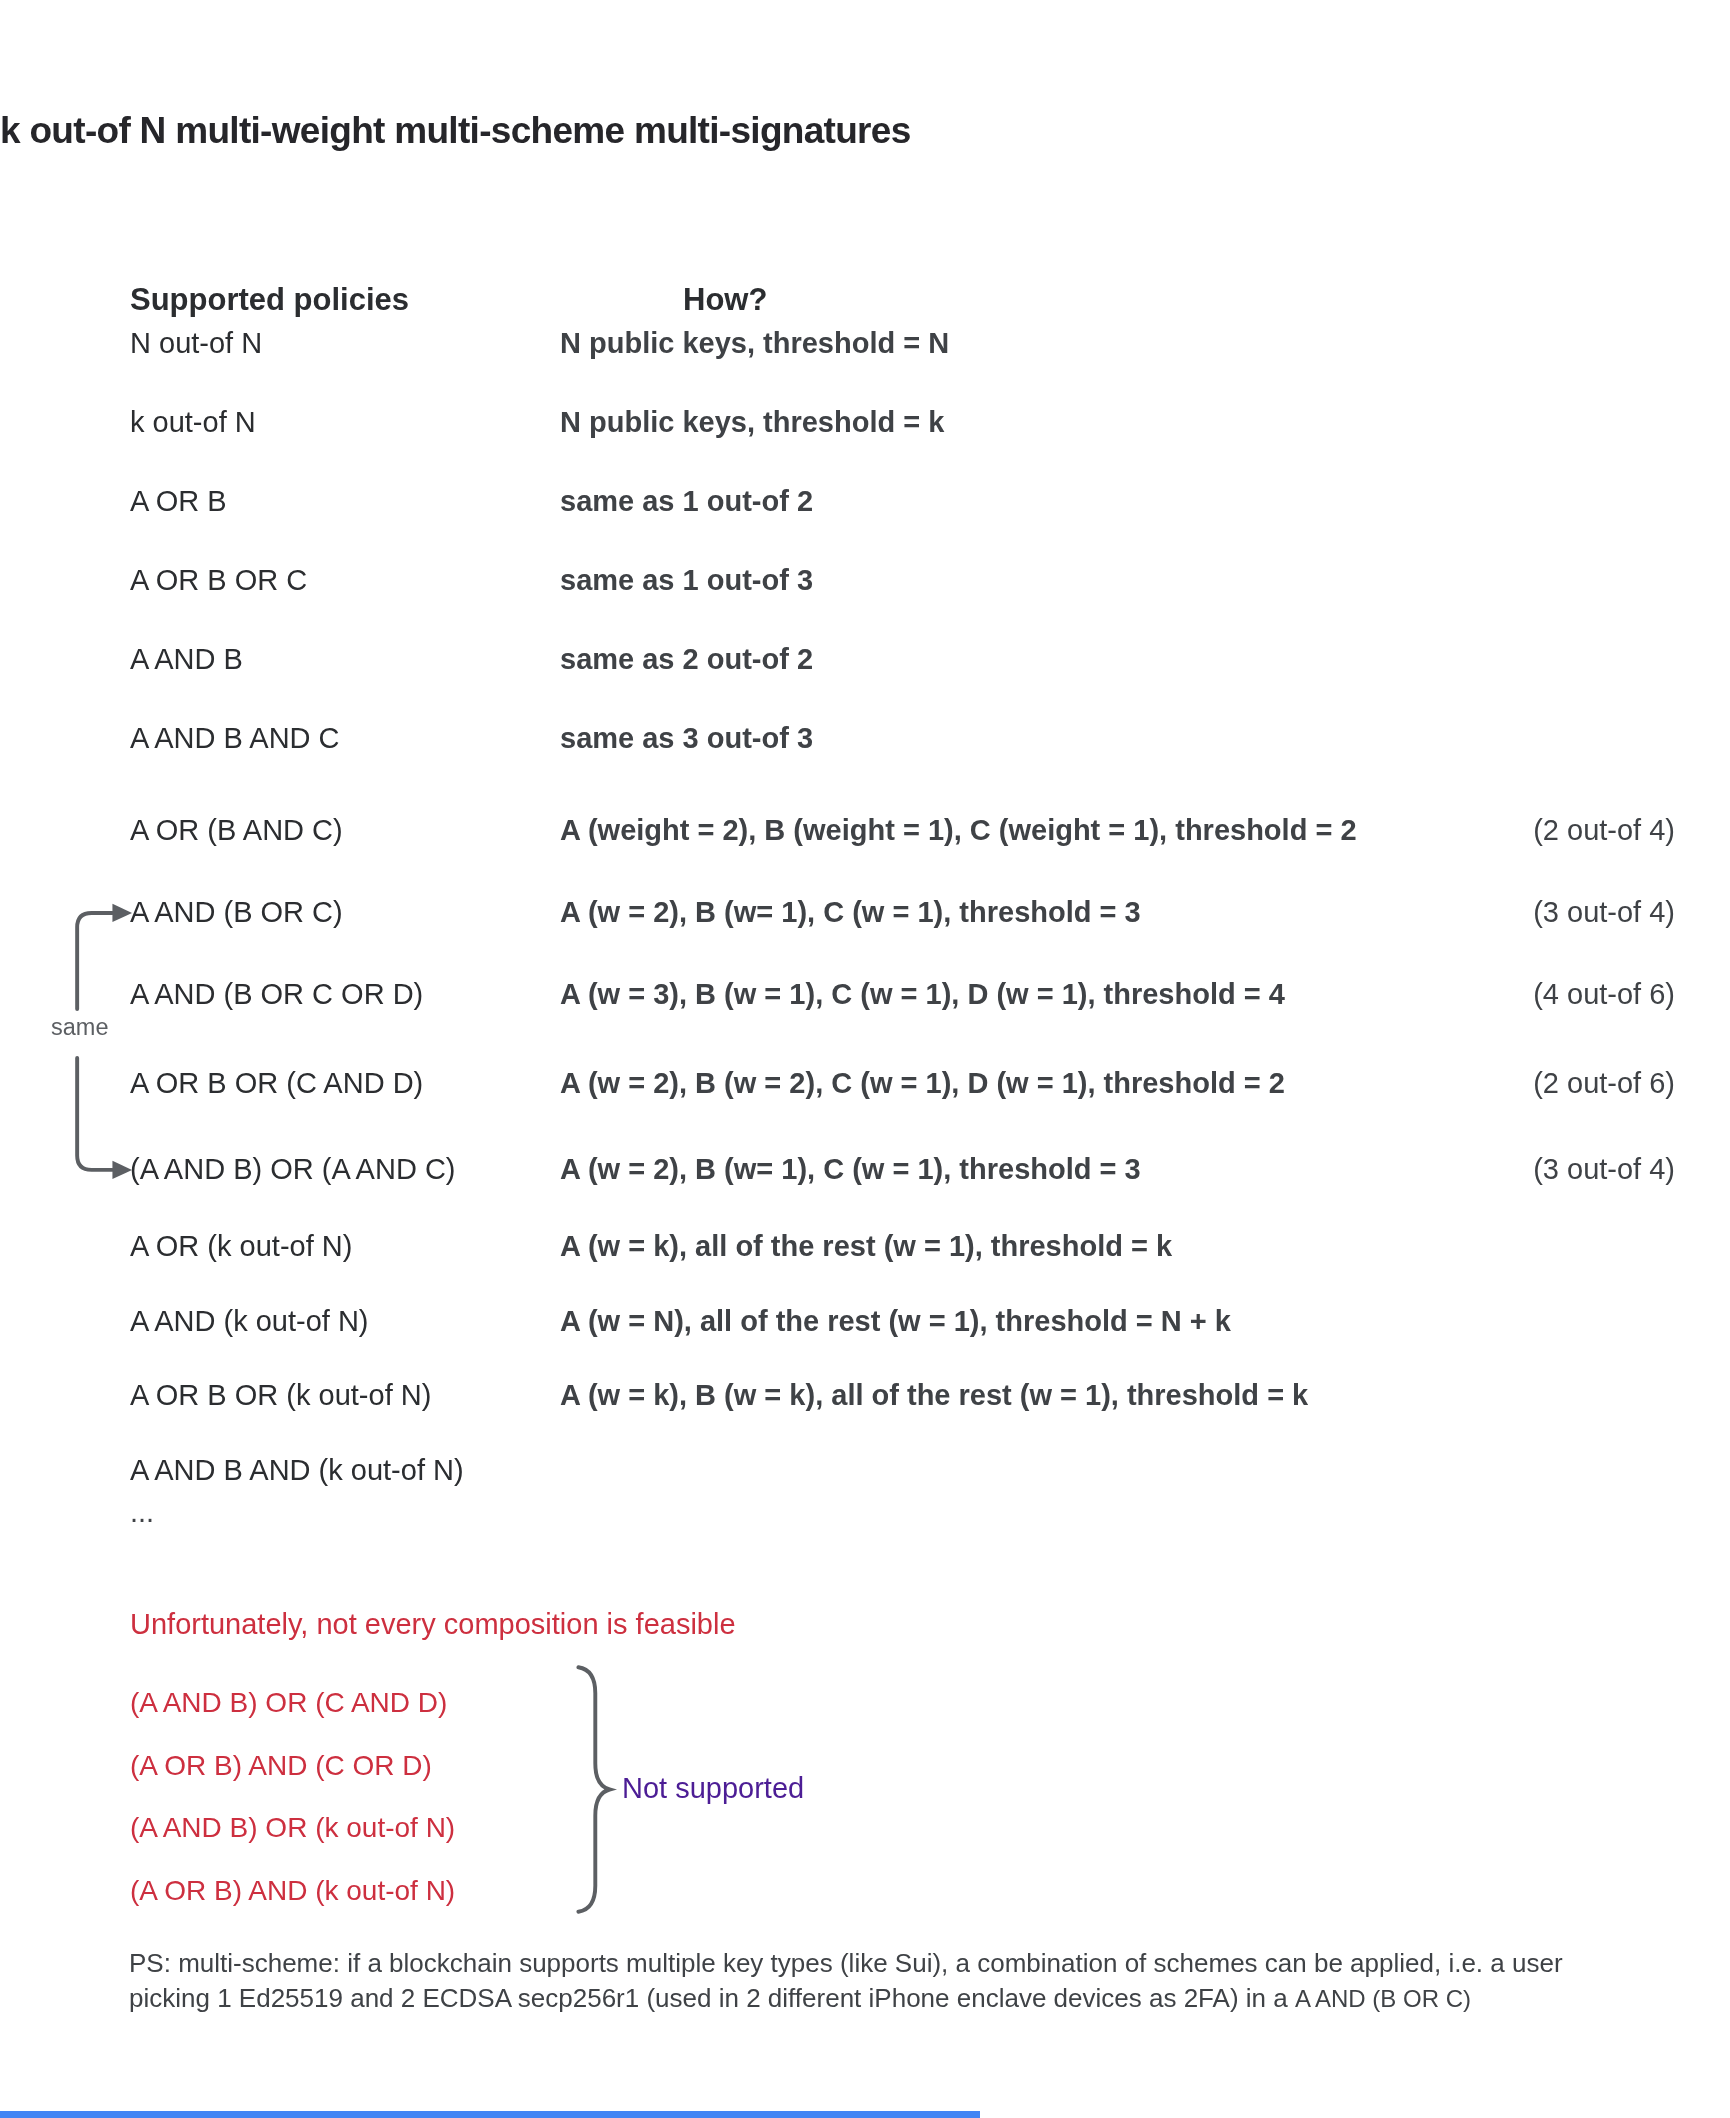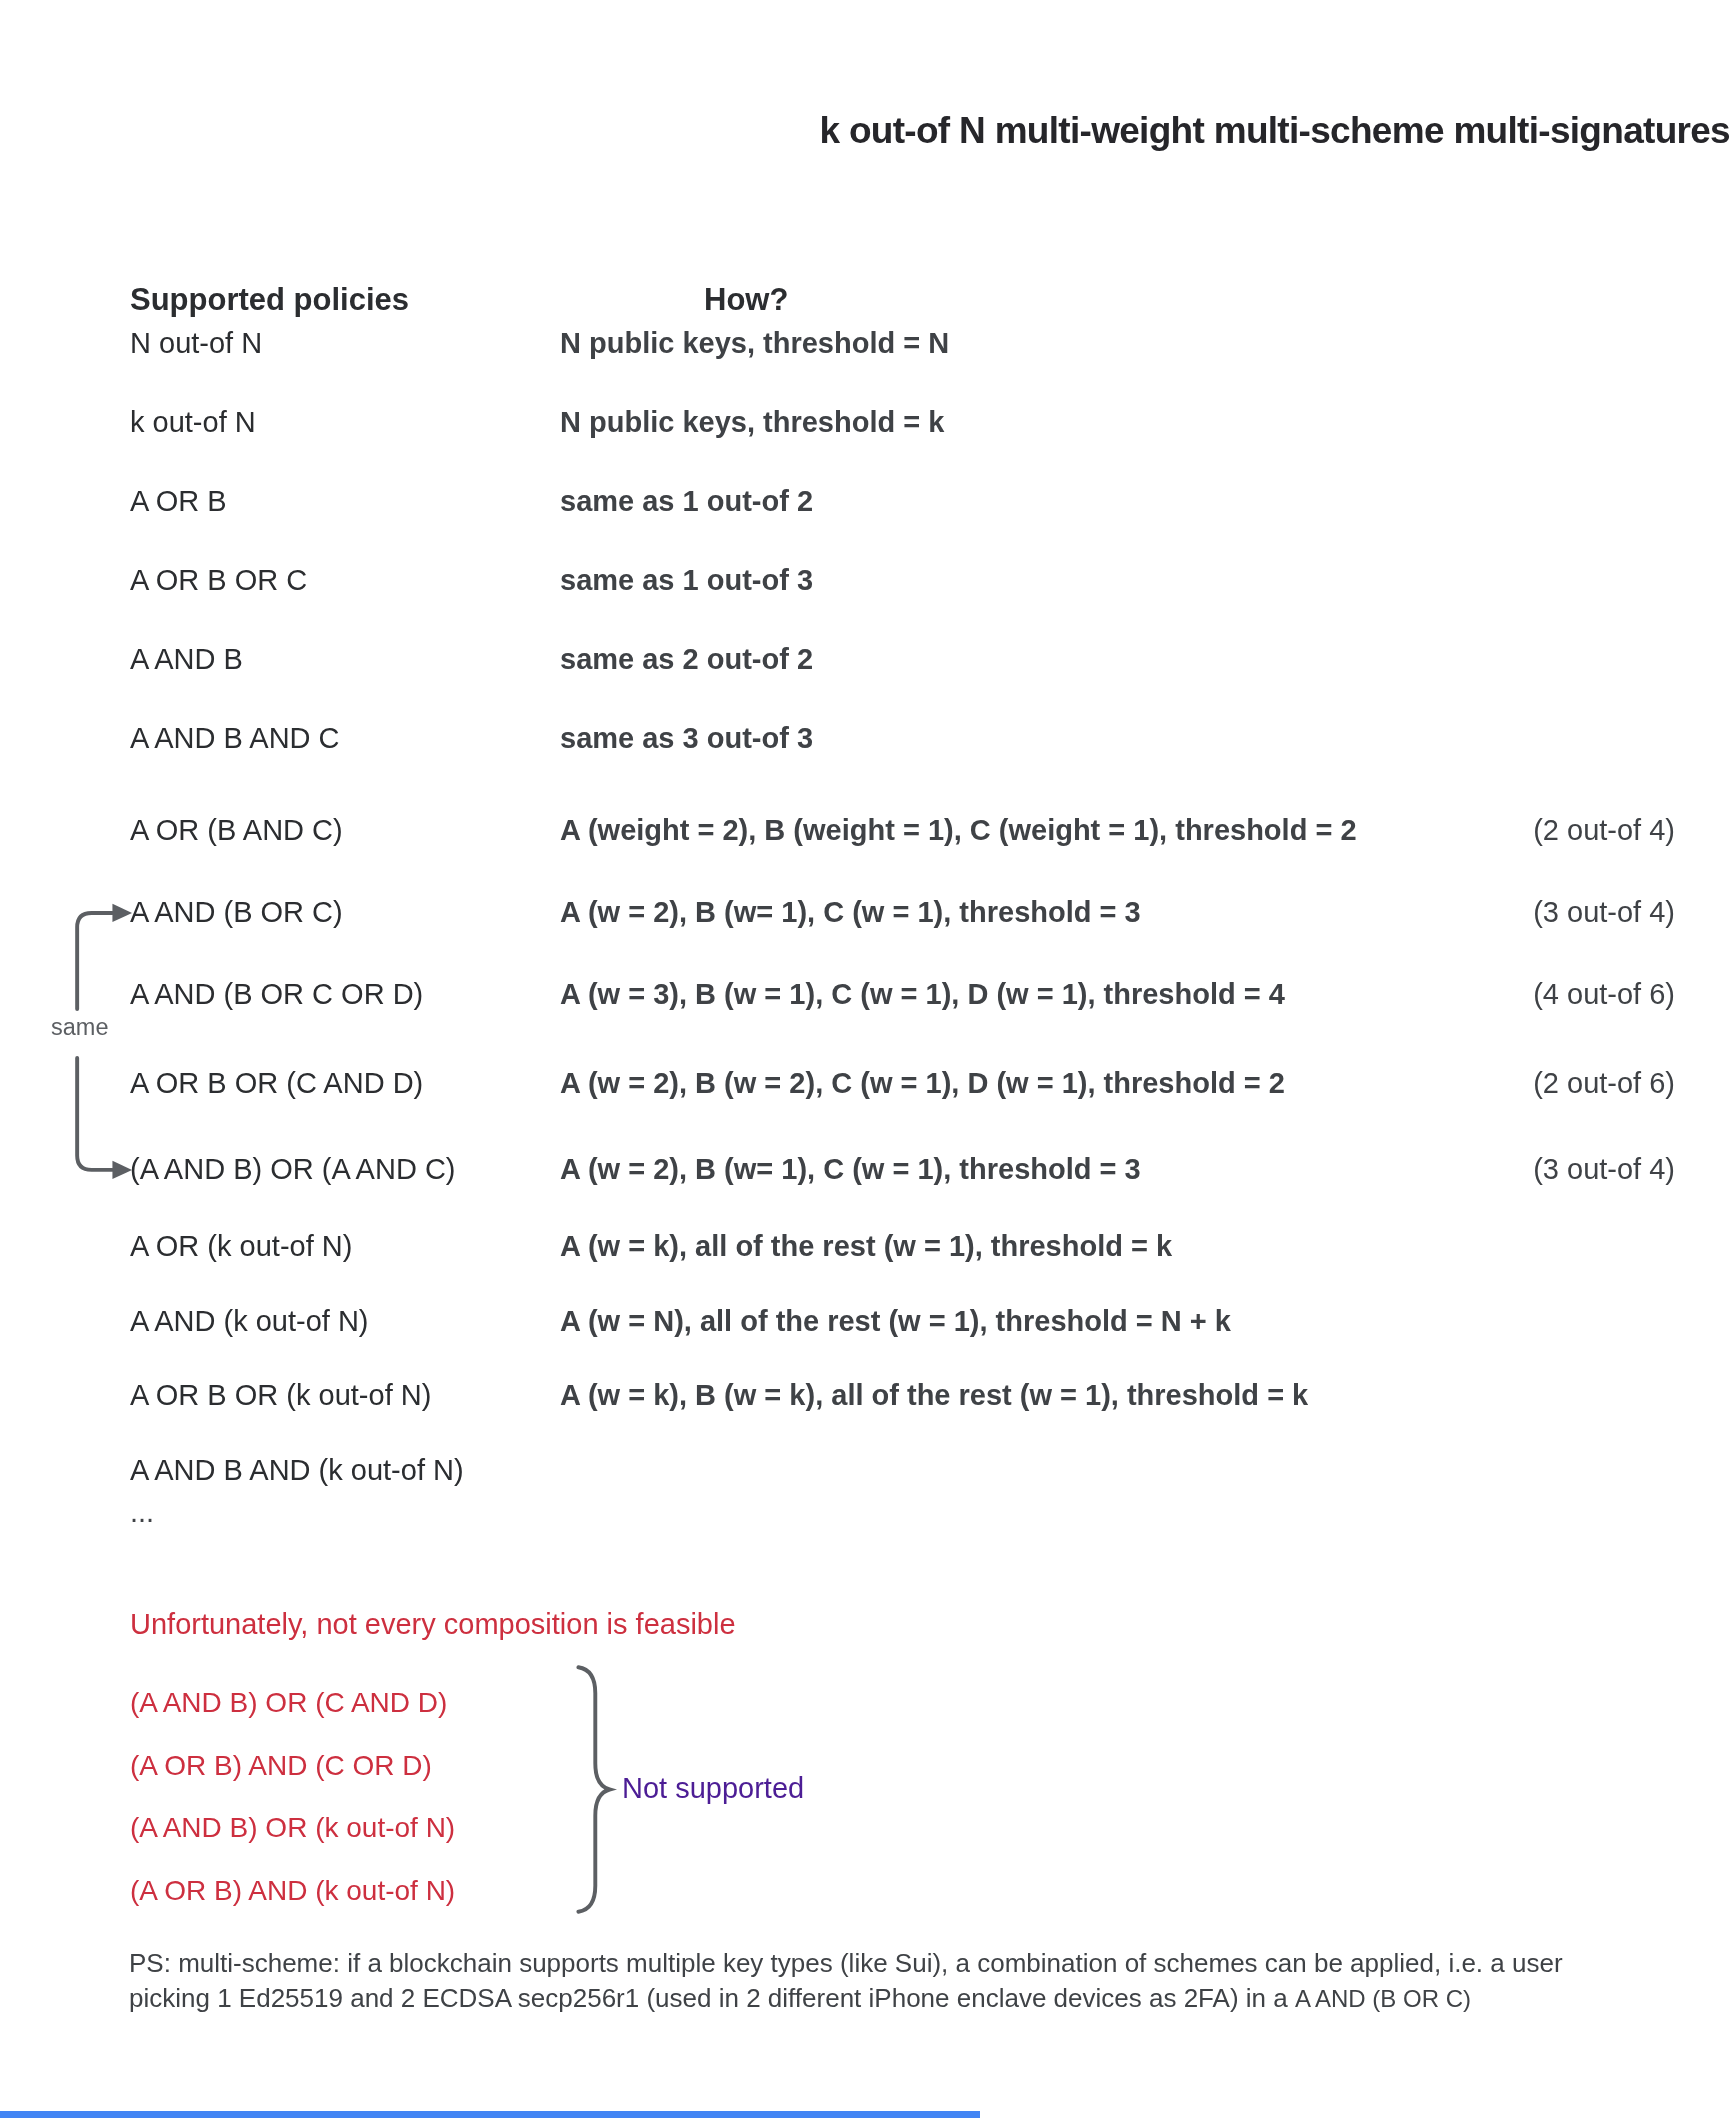--- a/index.html
+++ b/index.html
@@ -1,23 +1,23 @@
 <!DOCTYPE html>
 <html style="font-size:10.4px"><head>
 <meta charset="utf-8">
 <style>
   html,body{margin:0;padding:0;background:#ffffff;}
   .page{position:relative;width:1730px;height:2119px;background:#ffffff;overflow:hidden;
         font-family:"Liberation Sans",sans-serif;color:#3f4246;}
-  .title{position:absolute;top:110px;left:0;width:100%;text-align:right;
+  .title{position:absolute;top:110px;left:0;width:100%;text-align:left;
          font-size:37px;font-weight:700;letter-spacing:-0.7px;color:#26262a;white-space:nowrap;}
   .thead{position:absolute;left:0;width:100%;top:250px;}
   .hdr{font-size:31px;font-weight:700;color:#2b2d30;white-space:nowrap;position:absolute;margin-top:32px;}
   .hdr.policy-col{left:130px;}
-  .hdr.how-col{left:704px;}
+  .hdr.how-col{left:683px;}
   .trow{position:absolute;left:0;width:100%;height:37px;}
   .policy{position:absolute;left:130px;font-size:29px;font-weight:400;color:#2b2d30;white-space:nowrap;}
   .how{position:absolute;left:560px;font-size:29px;font-weight:700;color:#3f4246;white-space:nowrap;}
   .note{position:absolute;right:55px;font-size:29px;font-weight:400;color:#3f4246;white-space:nowrap;}
   .ellipsis{position:absolute;left:130px;top:1496px;font-size:29px;color:#3f4246;}
   .same-label{position:absolute;left:51px;top:1014px;width:55px;text-align:center;
               font-size:23.5px;color:#5c5f63;background:#ffffff;}
   .svg-abs{position:absolute;}
   .red-heading{position:absolute;left:130px;top:1608px;font-size:29px;color:#cd2f3f;white-space:nowrap;}
   .red-item{position:absolute;left:130px;font-size:28px;color:#cd2f3f;white-space:nowrap;}

